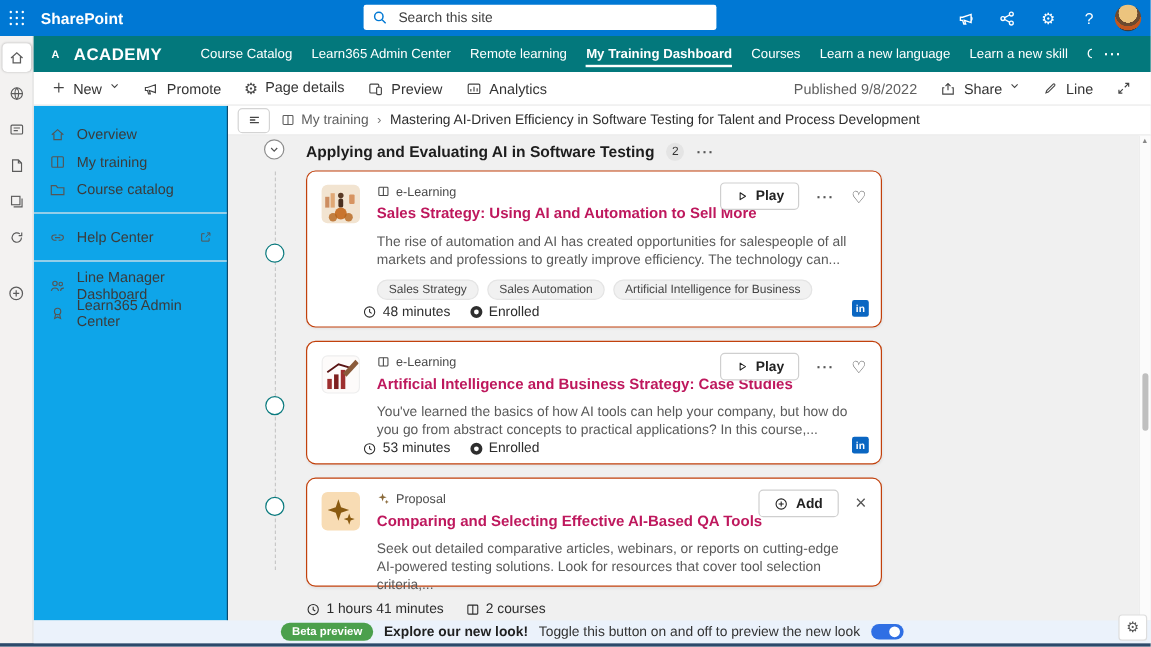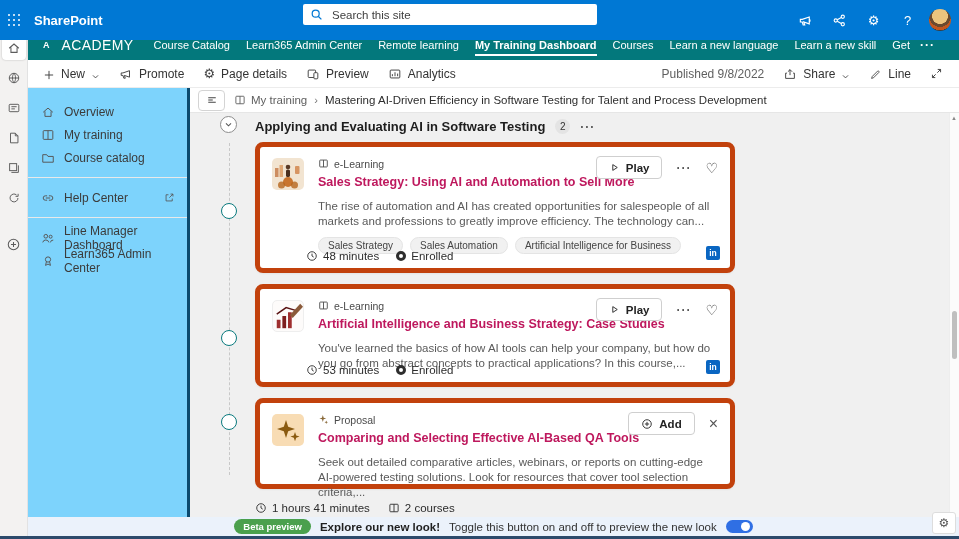--- a/index.html
+++ b/index.html
@@ -1,21 +1,21 @@
 <!DOCTYPE html>
 <html><head>
 <meta charset="utf-8">
 <style>
   html,body{margin:0;padding:0}
   body{width:959px;height:539px;position:relative;overflow:hidden;background:#f0f0f0;
        font-family:"Liberation Sans",sans-serif;-webkit-user-select:none}
   svg{display:block}
 
   
-  .suite-bar{position:absolute;left:0;right:0;top:0;height:40px;background:#0078d4;
+  .suite-bar{position:absolute;left:0;right:0;top:0;height:30px;background:#0078d4;
              display:flex;align-items:center;color:#fff;z-index:10}
   .waffle{width:28px;height:30px;display:flex;align-items:center;justify-content:center;cursor:pointer}
   .waffle-grid{display:grid;grid-template-columns:repeat(3,2.5px);grid-gap:2.5px}
   .waffle-grid i{width:2.5px;height:2.5px;background:#fff;border-radius:50%}
   .suite-title{font-size:13px;font-weight:700;margin-left:6px;cursor:pointer}
   .search-box{position:absolute;left:303px;top:4px;width:294px;height:21px;background:#fff;
               border-radius:2px;display:flex;align-items:center;padding:0 7px;box-sizing:border-box}
   .search-box input{border:0;outline:0;flex:1;font-size:11.5px;margin-left:7px;color:#333;
               font-family:"Liberation Sans",sans-serif;background:transparent}
   .search-box input::placeholder{color:#3f3f3f}
@@ -31,40 +31,40 @@
             padding-top:6px;gap:6px;box-sizing:border-box;z-index:6}
   .rail-btn{width:24px;height:24px;display:flex;align-items:center;justify-content:center;
             color:#5c5c5c;cursor:pointer;border-radius:4px;flex:none}
   .rail-btn.first{background:#fff;box-shadow:0 0 2px rgba(0,0,0,.25)}
   .rail-btn.create{margin-top:16px}
 
   
   .site-nav{position:absolute;left:28px;right:0;top:30px;height:30px;background:#03787c;
             display:flex;align-items:center;color:#fff;z-index:7}
   .nav-logo{font-size:9px;font-weight:700;margin:0 12px 0 15px;cursor:pointer}
-  .nav-title{font-size:14px;font-weight:400;letter-spacing:.4px;margin-right:20px;cursor:pointer;white-space:nowrap}
+  .nav-title{font-size:14px;font-weight:700;letter-spacing:.4px;margin-right:32px;cursor:pointer;white-space:nowrap}
   .nav-items{display:flex;gap:16px;font-size:11px;align-items:center;height:100%;flex:1;overflow:hidden}
   .nav-item{cursor:pointer;height:100%;display:flex;align-items:center;position:relative;white-space:nowrap}
   .nav-item.active{font-weight:700}
   .nav-item.active::after{content:'';position:absolute;left:0;right:0;bottom:4px;height:2px;background:#fff}
   .nav-more{padding:0 24px 0 10px;cursor:pointer;font-weight:700;font-size:12px;letter-spacing:1px}
 
   
   .command-bar{position:absolute;left:28px;right:0;top:60px;height:28px;background:#fff;
                border-bottom:1px solid #ececec;display:flex;align-items:center;font-size:12px;
                color:#333;z-index:5;box-sizing:border-box}
-  .cmd{display:flex;align-items:flex-end;gap:6px;margin-left:19px;cursor:pointer;white-space:nowrap}
+  .cmd{display:flex;align-items:flex-start;gap:6px;margin-left:19px;cursor:pointer;white-space:nowrap}
   .cmd:first-child{margin-left:15px}
   .cmd-right{margin-left:auto;display:flex;align-items:center;gap:19px;padding-right:16px}
   .published{color:#5f5f5f;cursor:default;white-space:nowrap}
   .ic-gray{color:#444}
 
   
-  .sidebar{position:absolute;left:28px;top:88px;width:162px;bottom:22px;background:#7dd3fc;
-           border-right:3px solid #0c4a6e;box-sizing:border-box;padding-top:12px;z-index:4}
+  .sidebar{position:absolute;left:28px;top:88px;width:162px;bottom:22px;background:#0ea5e9;
+           border-right:1px solid #0c4a6e;box-sizing:border-box;padding-top:12px;z-index:4}
   .side-item{display:flex;align-items:center;gap:9px;height:23px;padding-left:13px;
              font-size:12px;color:#3b3b3b;cursor:pointer}
   .side-item svg{color:#555;flex:none}
   .side-div{height:1px;background:#e9e9e9;margin:8px 0}
   .side-ext{margin-left:auto;margin-right:12px;color:#555}
 
   
   .main{position:absolute;left:190px;top:88px;right:0;bottom:22px;background:#f0f0f0;overflow:hidden}
   .crumb-bar{height:24px;background:#fff;border-bottom:1px solid #e6e6e6;display:flex;
              align-items:center;padding:0 8px;gap:9px}
@@ -83,21 +83,21 @@
   .tl-dot{position:absolute;left:31px;width:16px;height:16px;border:1.5px solid #0a7a7e;border-radius:50%;
           background:#fff;box-sizing:border-box;z-index:2;cursor:pointer}
 
   .stream{position:absolute;left:65px;top:4px;width:480px}
   .section-row{display:flex;align-items:center;gap:10px;height:19px;margin-bottom:6px}
   .section-title{font-size:13px;font-weight:700;color:#1d1d1d;white-space:nowrap}
   .count-badge{min-width:15px;height:15px;border-radius:50%;background:#e4e4e4;color:#333;
                font-size:10px;display:flex;align-items:center;justify-content:center}
   .more-dots{color:#555;font-weight:700;letter-spacing:1px;cursor:pointer;font-size:12px}
 
-  .card{position:relative;background:#fff;border:5px solid #c2410c;border-radius:8px;
+  .card{position:relative;background:#fff;border:1px solid #c2410c;border-radius:8px;
         box-shadow:0 1px 2px rgba(0,0,0,.05);padding:10px 12px;box-sizing:border-box;margin-bottom:11px}
   .card-0{height:131px}.card-1{height:103px}.card-2{height:91px}
   .thumb{position:absolute;left:12px;top:11px;width:32px;height:32px;border-radius:5px;overflow:hidden}
   .thumb-0{background:#f2e4d1}.thumb-1{background:#fdfbfa;border:1px solid #eee;box-sizing:border-box}
   .thumb-2{background:#f8dcb4}
   .chead{margin-left:46px;padding-right:160px}
   .ctype{display:flex;align-items:center;gap:5px;font-size:10.5px;color:#4a4a4a;height:13px}
   .ctitle{font-size:12.5px;font-weight:700;color:#be185d;margin-top:5px;white-space:nowrap;cursor:pointer}
   .cactions{position:absolute;top:9px;right:12px;display:flex;align-items:center;gap:14px}
   .action-btn{display:flex;align-items:center;gap:6px;border:1px solid #cfcfcf;border-radius:4px;

